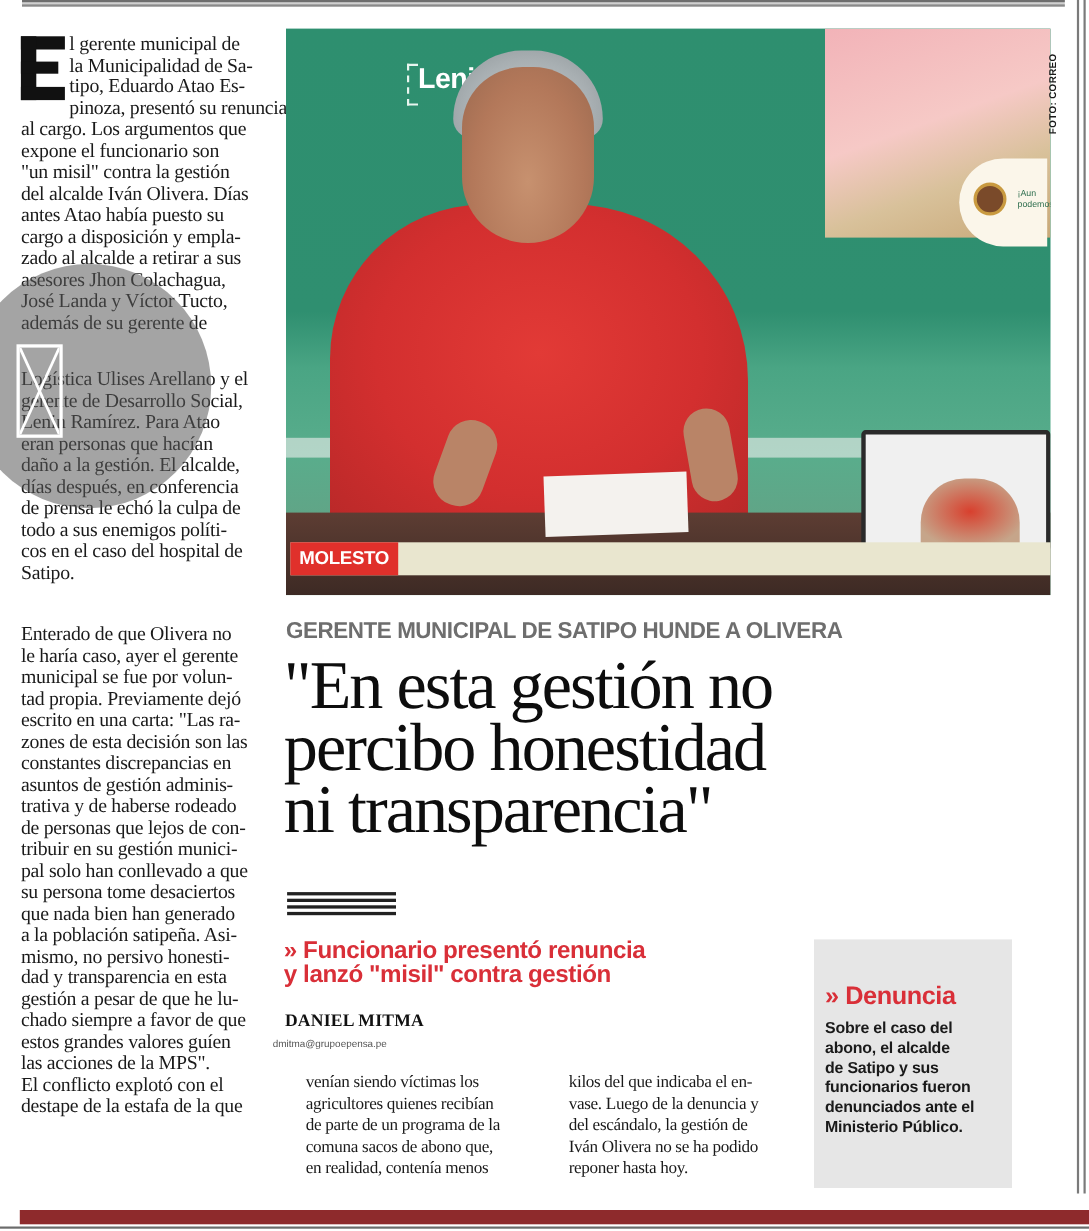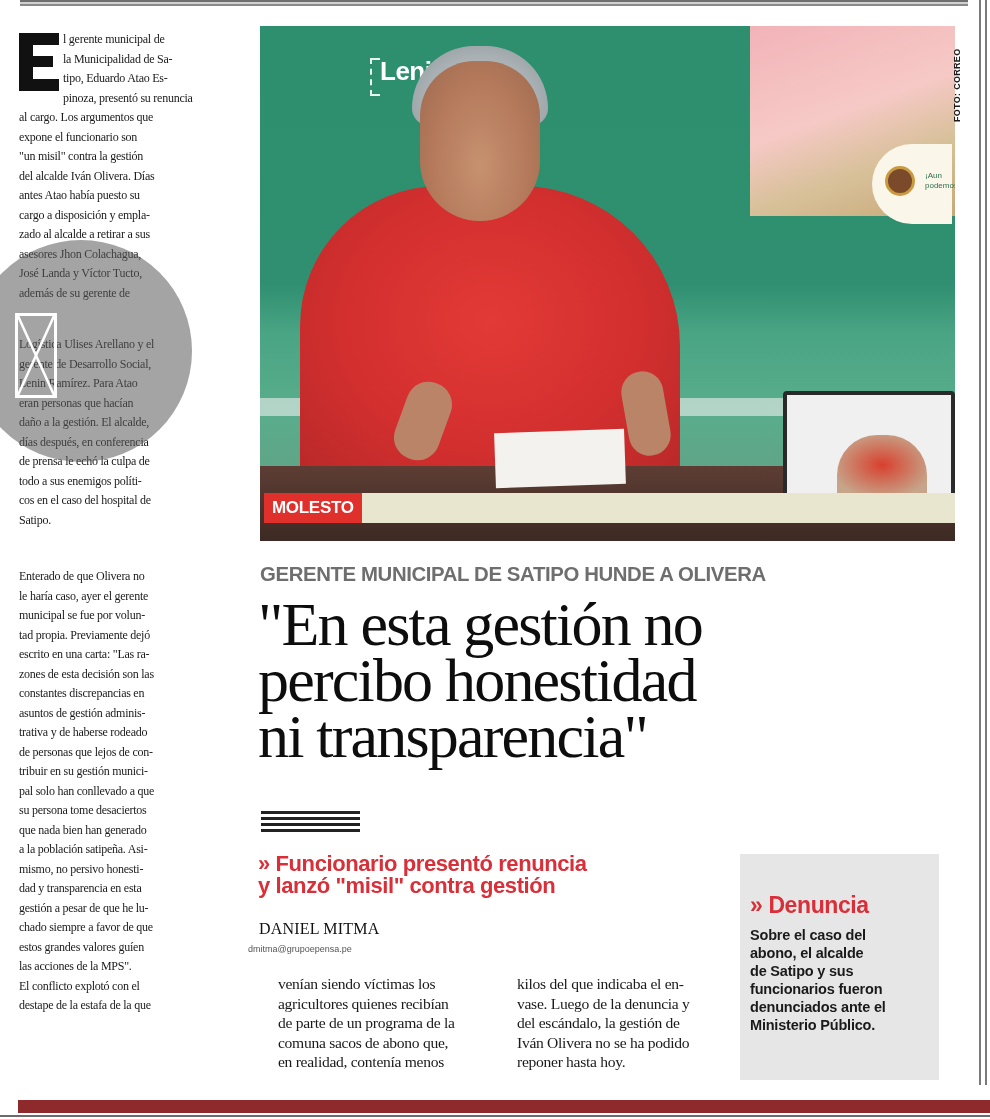--- a/index.html
+++ b/index.html
@@ -10,21 +10,21 @@
     border-top: 2px solid #6e6e6e; border-bottom: 2px solid #8a8a8a; background: #d0d0d0; }
   .right-rule { position: absolute; top: 0; height: 1085px; width: 2px; background: #7a7a7a; }
   .right-rule.r1 { left: 979px; }
   .right-rule.r2 { left: 985px; }
 
   .bottom-band { position: absolute; left: 18px; top: 1100px; width: 972px; height: 13px; background: #8e2a2c; }
   .bottom-line { position: absolute; left: 0; top: 1115px; width: 990px; height: 2px; background: #6b6b6b; }
 
   
   .col-left { position: absolute; left: 19px; top: 30px; width: 219px;
-    font-size: 12px; line-height: 19.5px; text-align: justify; letter-spacing: -0.25px; }
+    font-size: 18px; line-height: 19.5px; text-align: justify; letter-spacing: -0.25px; }
   .dropcap-glyph { width: 40px; height: 58px; float: left; margin: 3px 4px 0 0; position: relative; }
   .dropcap-glyph .bar { position: absolute; background: #111; left: 0; }
 
   
   .photo { position: absolute; left: 260px; top: 26px; width: 695px; height: 515px; overflow: hidden;
     background: linear-gradient(180deg, #2e8f6f 0%, #2f8f70 50%, #4aa584 60%, #59ad8c 75%, #6a9a80 100%); }
   .photo .wall-right { position: absolute; left: 490px; top: 0; width: 205px; height: 190px;
     background: linear-gradient(160deg, #f2b3b8 0%, #f6c9c6 45%, #d8c19a 70%, #c8a878 100%); }
   .photo .poster-seal { position: absolute; left: 612px; top: 118px; width: 80px; height: 80px;
     border-radius: 40px 0 0 40px; background: #fbf6ea; }
@@ -78,29 +78,29 @@
   .headline div { white-space: nowrap; }
 
   .rule-mark { position: absolute; left: 261px; top: 811px; width: 99px; }
   .rule-mark i { display: block; height: 3px; background: #222; margin-bottom: 3px; }
 
   .subhead { position: absolute; left: 258px; top: 853px; width: 460px;
     font-family: "Liberation Sans", sans-serif; font-weight: bold; font-size: 22px; line-height: 22px;
     color: #d92f38; letter-spacing: -0.4px; }
 
   .byline { position: absolute; left: 259px; top: 920px; font-family: "Liberation Serif", serif;
-    font-weight: normal; font-size: 16px; color: #111; letter-spacing: 0.2px; }
+    font-weight: bold; font-size: 16px; color: #111; letter-spacing: 0.2px; }
   .email { position: absolute; left: 248px; top: 944px; font-family: "Liberation Sans", sans-serif;
     font-size: 9px; color: #555; }
 
   .col-mid { position: absolute; left: 258px; top: 974px; width: 222px; font-size: 15.6px; line-height: 19.5px; letter-spacing: -0.3px; }
   .col-mid2 { position: absolute; left: 497px; top: 974px; width: 222px; font-size: 15.6px; line-height: 19.5px; letter-spacing: -0.3px; }
   .col-mid div, .col-mid2 div { white-space: nowrap; margin-left: 20px; }
 
-  .sidebar-box { position: absolute; left: 740px; top: 854px; width: 199px; height: 226px; background: #e6e6e6; }
+  .sidebar-box { position: absolute; left: 740px; top: 854px; width: 180px; height: 226px; background: #e6e6e6; }
   .sidebar-title { position: absolute; left: 10px; top: 38px; font-family: "Liberation Sans", sans-serif;
     font-weight: bold; font-size: 23px; color: #d92f38; letter-spacing: -0.4px; }
   .sidebar-body { position: absolute; left: 10px; top: 72px; width: 200px; font-family: "Liberation Sans", sans-serif;
     font-weight: bold; font-size: 14.5px; line-height: 18px; color: #1a1a1a; letter-spacing: -0.2px; }
   .sidebar-body div { white-space: nowrap; }
 
   
   .float-bubble { position: absolute; left: -30px; top: 240px; width: 222px; height: 222px; border-radius: 50%;
     background: rgba(90, 90, 90, 0.55); }
   .float-close { position: absolute; left: 15px; top: 313px; width: 42px; height: 85px; border: 3px solid #ffffff; }

